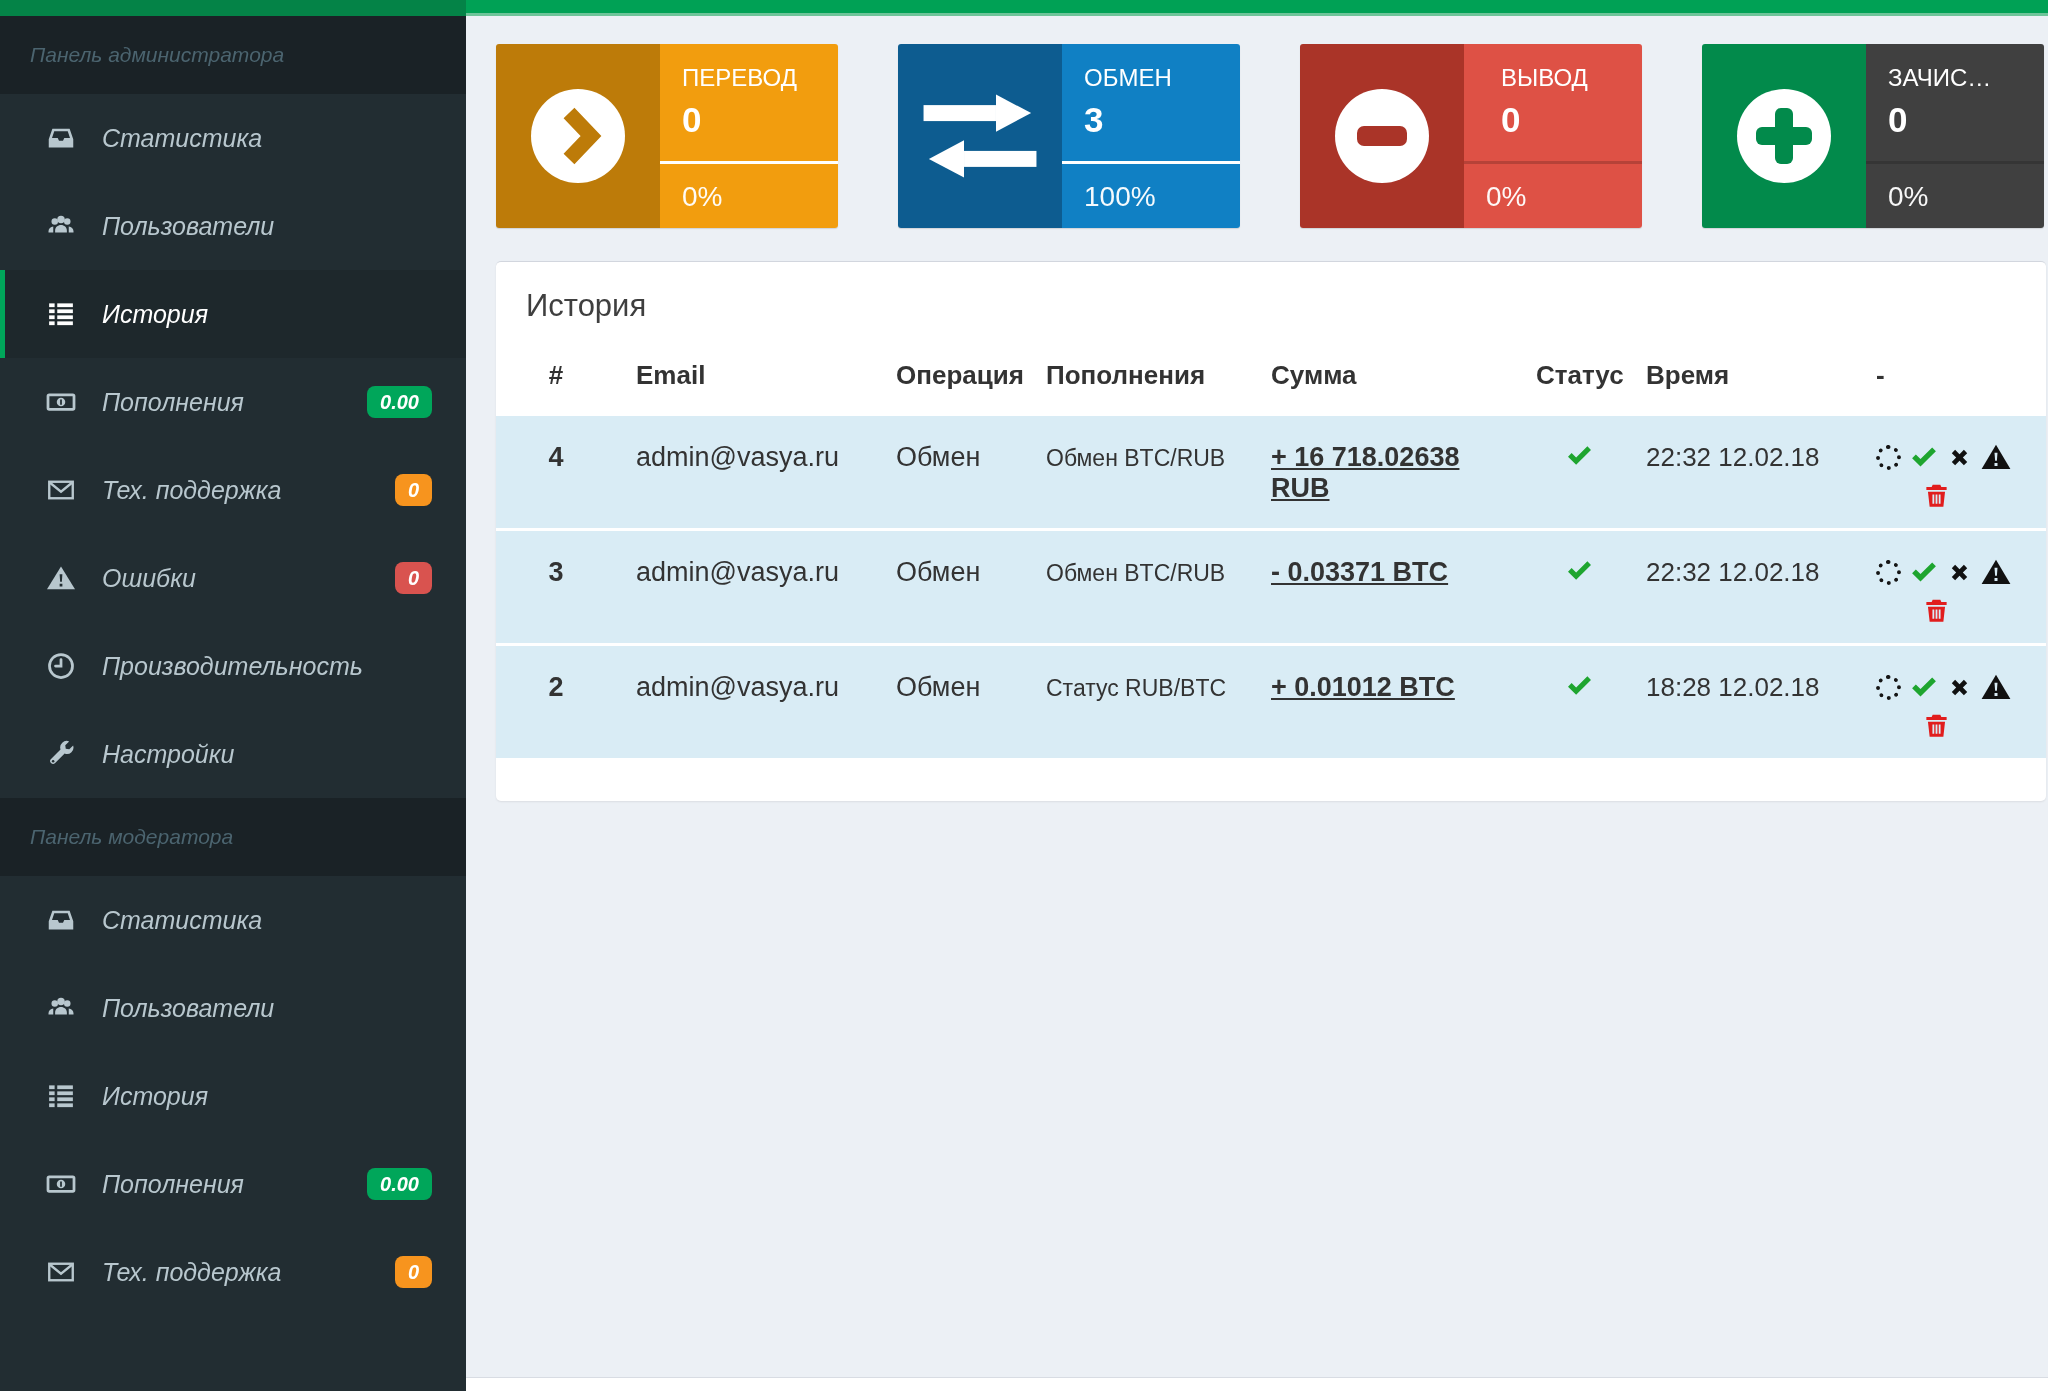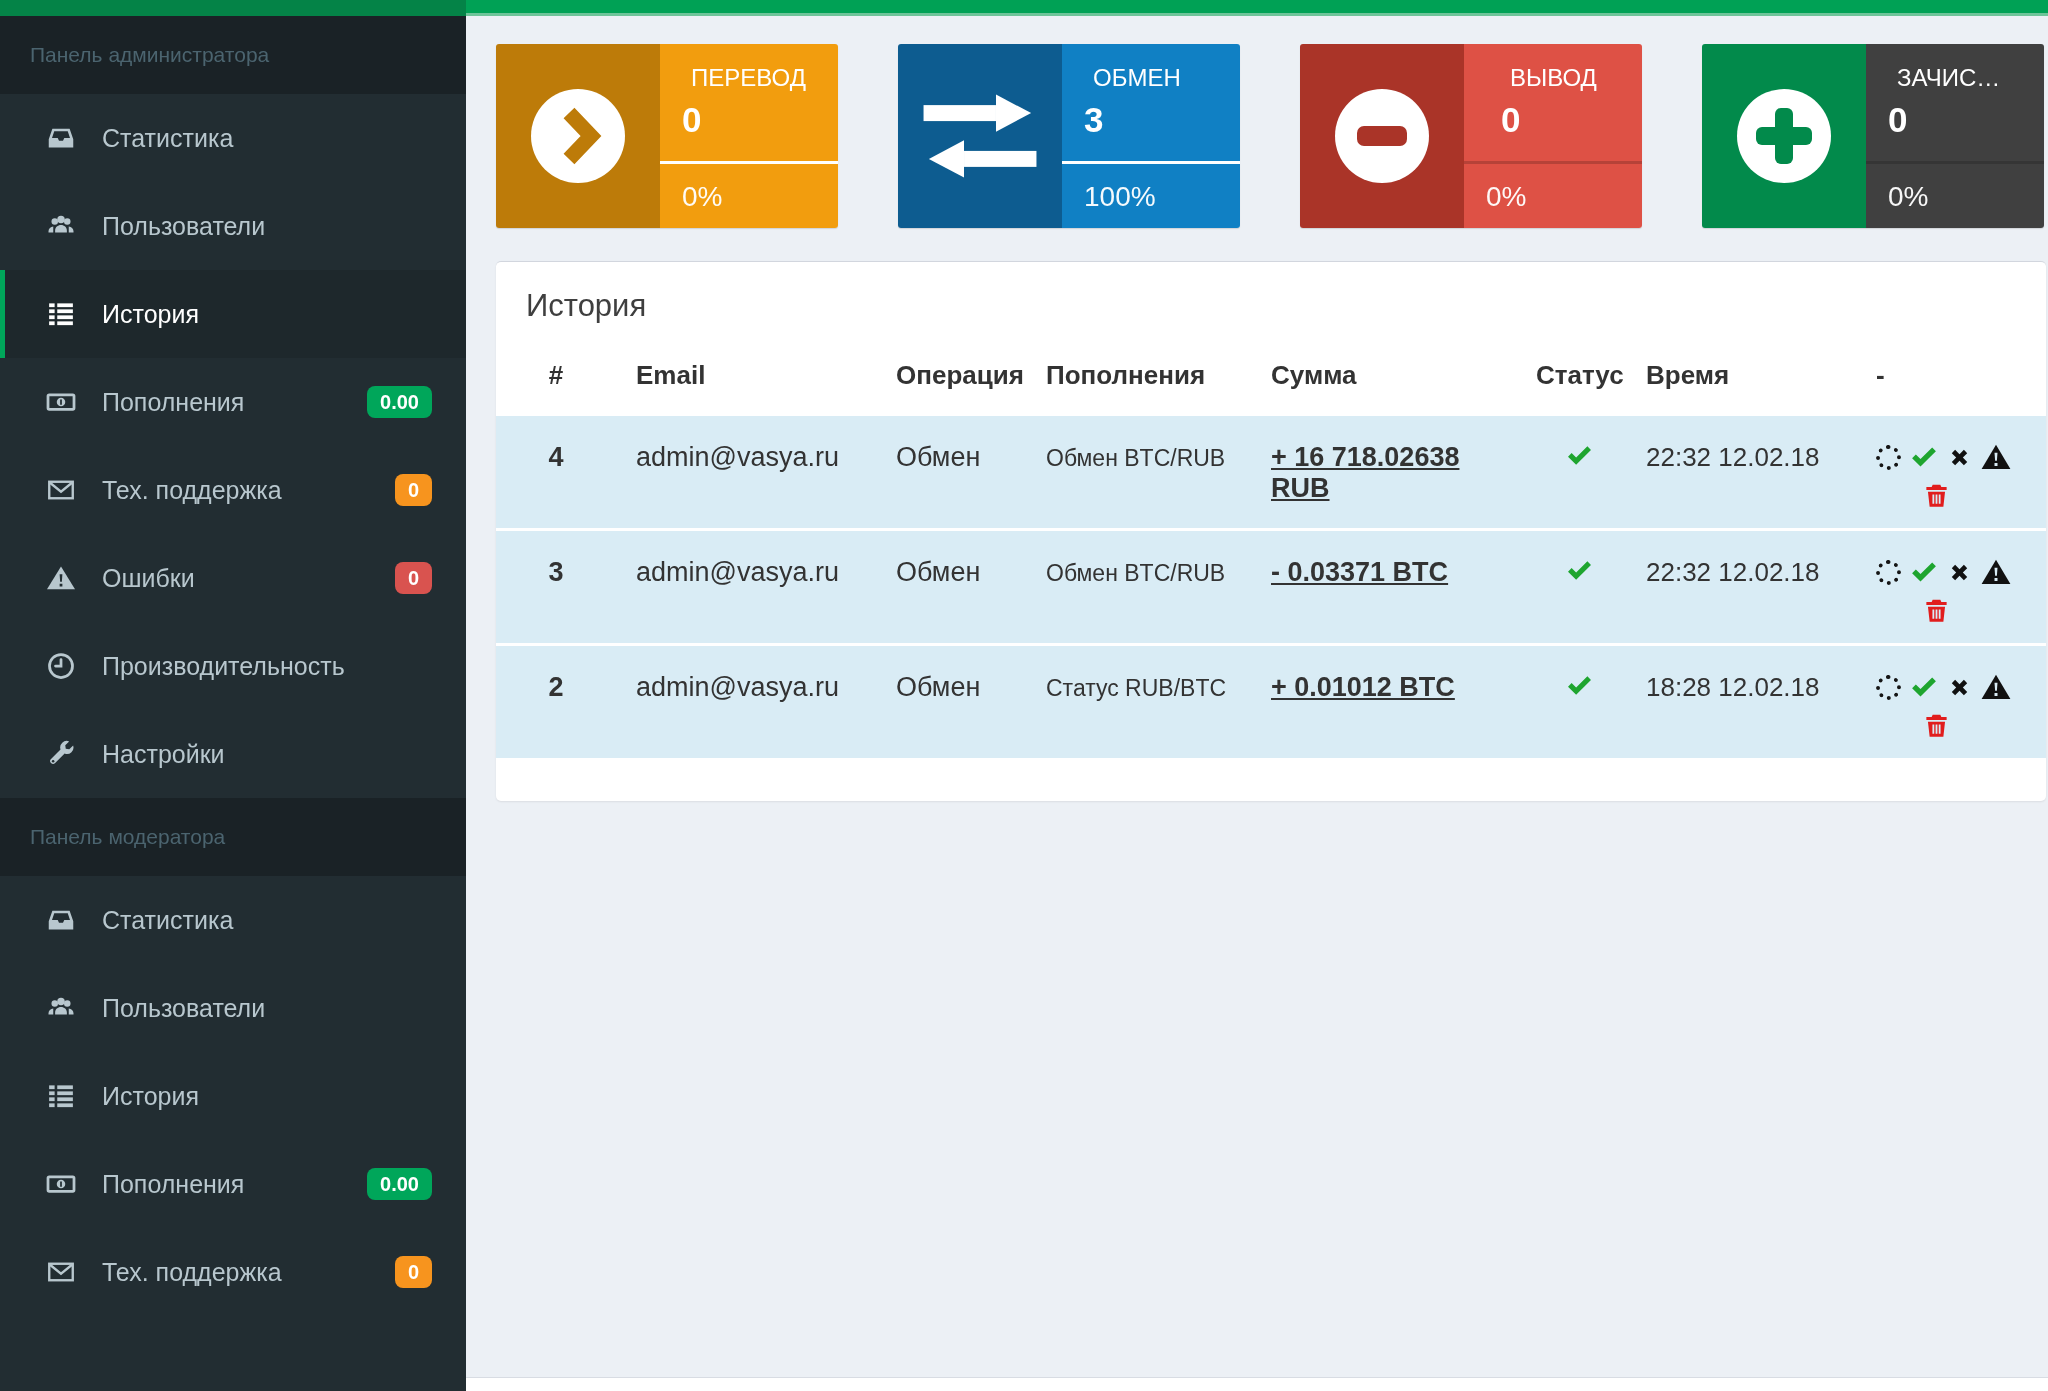--- a/index.html
+++ b/index.html
@@ -4,21 +4,21 @@
 <style>
   * { box-sizing: border-box; }
   html,body { margin:0; padding:0; }
   body {
     width:2048px; height:1391px; overflow:hidden;
     font-family:"Liberation Sans", sans-serif;
     background:#ecf0f5; color:#333;
     display:flex;
   }
   
-  .sidebar-col { flex:0 0 466px; width:466px; display:flex; flex-direction:column; background:#222d32; }
+  .sidebar-col { flex:0 0 466px; width:466px; display:flex; flex-direction:column; background:#222d32;font-style:italic; }
   .topbar-left { height:16px; background:#048347; }
   .sidebar { flex:1; overflow:hidden; }
   .section-header {
     background:#1a2226; color:#4b646f; font-size:21px;
     padding:26px 0 26px 30px; line-height:26px;
   }
   .section-header.small { padding:18px 0 18px 30px; }
   .menu-item {
     display:flex; align-items:center; height:88px;
     padding:0 34px 0 44px; color:#b8c7ce; font-size:25px; cursor:pointer;
@@ -41,21 +41,21 @@
   
   .cards-row { display:flex; gap:60px; }
   .stat-card {
     width:342px; height:184px; border-radius:3px; overflow:hidden;
     display:flex; color:#fff; box-shadow:0 1px 1px rgba(0,0,0,0.12);
   }
   .card-icon-side { flex:0 0 164px; display:flex; align-items:center; justify-content:center; }
   .card-icon-side svg { width:100px; height:100px; }
   .stat-card.blue .card-icon-side svg { width:120px; height:98px; }
   .card-body { flex:1; position:relative; min-width:0; }
-  .card-title { margin:20px 12px 0 31px; font-size:24px; white-space:nowrap; overflow:hidden; }
+  .card-title { margin:20px 12px 0 22px; font-size:24px; white-space:nowrap; overflow:hidden; }
   .card-value { margin:8px 0 0 22px; font-size:35px; font-weight:bold; }
   .card-divider { position:absolute; left:0; right:0; bottom:64px; height:3px; }
   .card-pct { position:absolute; left:22px; bottom:15px; font-size:28px; color:rgba(255,255,255,0.96); }
   .stat-card.orange .card-icon-side { background:#bd7b09; }
   .stat-card.orange .card-body { background:#f29d0e; }
   .stat-card.orange .card-divider { background:#ffffff; }
   .stat-card.orange .card-icon-side svg { color:#bd7b09; }
   .stat-card.blue .card-icon-side { background:#0d5c90; }
   .stat-card.blue .card-body { background:#1080c4; }
   .stat-card.blue .card-divider { background:#ffffff; }

